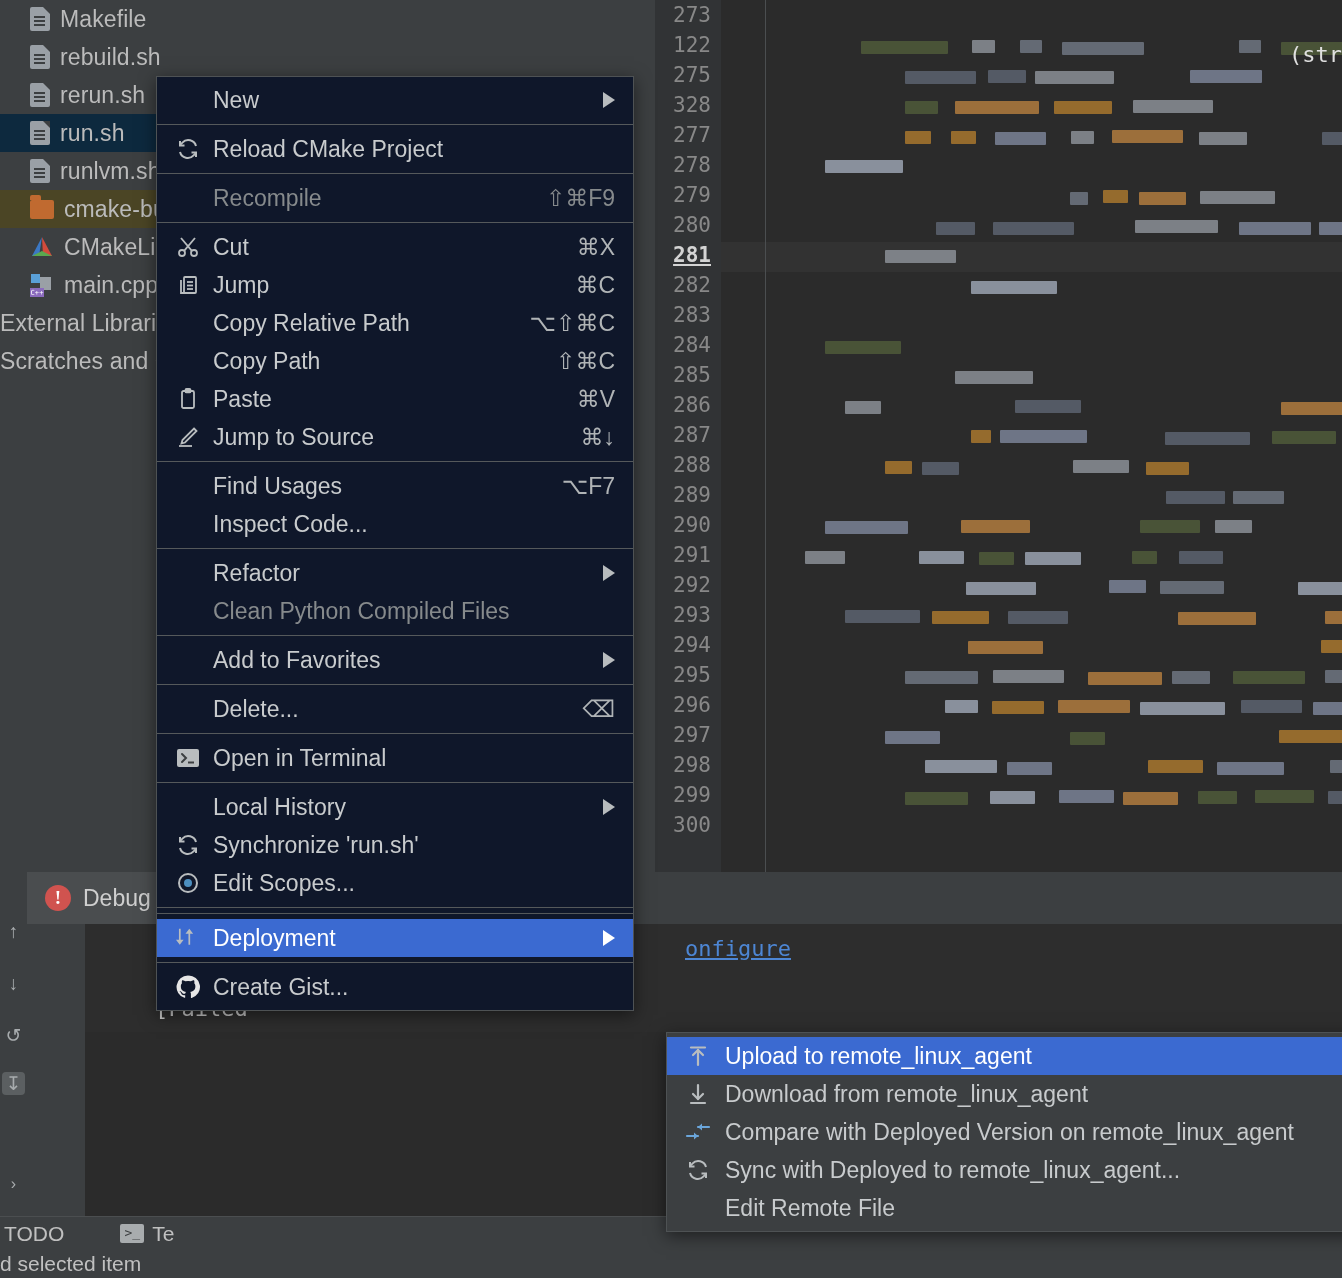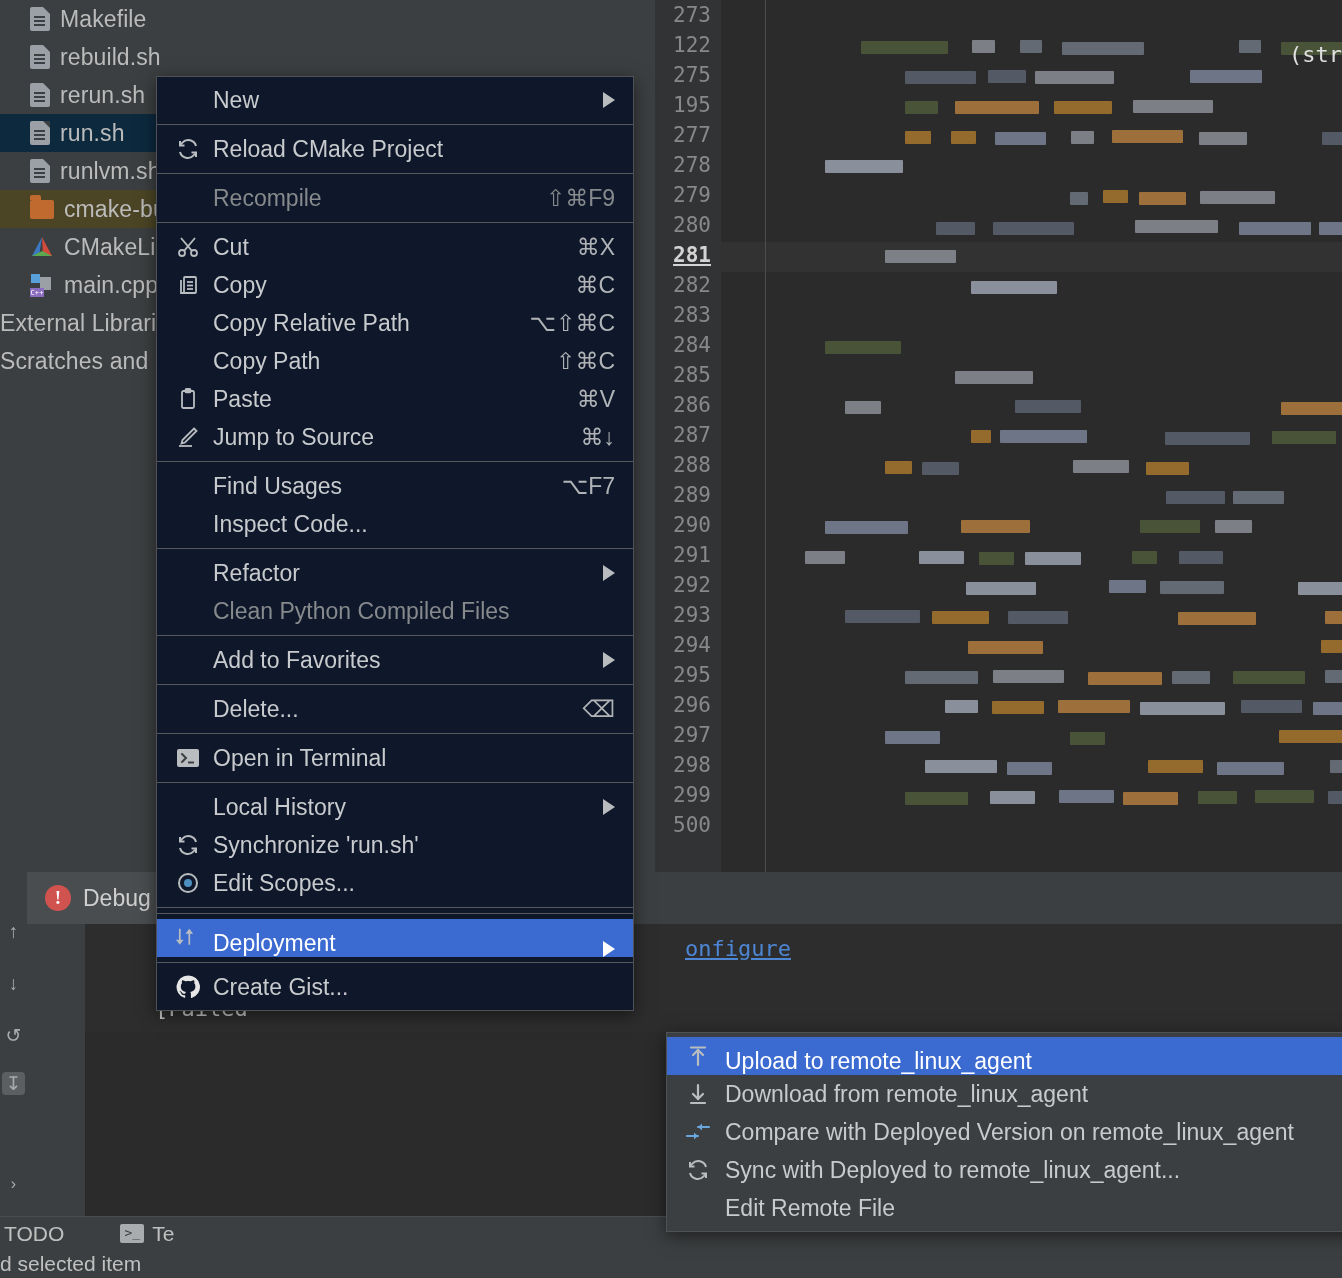--- a/index.html
+++ b/index.html
@@ -136,21 +136,21 @@
     box-shadow: 0 4px 16px rgba(0,0,0,.5);
     padding: 4px 0;
     z-index: 50;
   }
   .mi {
     position: relative; height: 38px; display: flex; align-items: center;
     padding-left: 56px; padding-right: 18px;
     font-size: 23px; color: #c8cbcd; white-space: nowrap;
   }
   .mi.disabled { color: #868a8c; }
-  .mi.sel { background: #3b6ad1; color: #ffffff; align-items: flex-end; }
+  .mi.sel { background: #3b6ad1; color: #ffffff; }
   .mi .shortcut {
     margin-left: auto; color: #b0b4b6; font-size: 23px; padding-left: 24px;
   }
   .mi.disabled .shortcut { color: #868a8c; }
   .mi .arrow {
     margin-left: auto; width: 0; height: 0; flex: none;
     border-style: solid; border-width: 8px 0 8px 12px;
     border-color: transparent transparent transparent #b8bcbe;
   }
   .mi.sel .arrow { border-left-color: #ffffff; }
@@ -233,21 +233,21 @@
         </div>
       </div>
   </div>
 
   <div class="editor">
     <div class="cur-line-hl" id="cur-line-hl" style="top: 242px;"></div>
     <div class="gutter" id="gutter">
         <div class="ln">273</div>
         <div class="ln">122</div>
         <div class="ln">275</div>
-        <div class="ln">195</div>
+        <div class="ln">328</div>
         <div class="ln">277</div>
         <div class="ln">278</div>
         <div class="ln">279</div>
         <div class="ln">280</div>
         <div class="ln cur">281</div>
         <div class="ln">282</div>
         <div class="ln">283</div>
         <div class="ln">284</div>
         <div class="ln">285</div>
         <div class="ln">286</div>
@@ -257,21 +257,21 @@
         <div class="ln">290</div>
         <div class="ln">291</div>
         <div class="ln">292</div>
         <div class="ln">293</div>
         <div class="ln">294</div>
         <div class="ln">295</div>
         <div class="ln">296</div>
         <div class="ln">297</div>
         <div class="ln">298</div>
         <div class="ln">299</div>
-        <div class="ln">500</div>
+        <div class="ln">300</div>
       </div>
     <div class="ed-sep"></div>
     <div class="code-area" id="code-area">
         <div class="code-line" style="left: 76px; top: 41px; width: 87px; background: rgb(79, 91, 58);"></div>
         <div class="code-line" style="left: 187px; top: 40px; width: 23px; background: rgb(139, 143, 150);"></div>
         <div class="code-line" style="left: 235px; top: 40px; width: 22px; background: rgb(110, 118, 129);"></div>
         <div class="code-line" style="left: 277px; top: 42px; width: 82px; background: rgb(110, 118, 129);"></div>
         <div class="code-line" style="left: 454px; top: 40px; width: 22px; background: rgb(110, 118, 129);"></div>
         <div class="code-line" style="left: 496px; top: 42px; width: 69px; background: rgb(79, 91, 58);"></div>
         <div class="code-line" style="left: 120px; top: 71px; width: 71px; background: rgb(92, 99, 112);"></div>
@@ -441,21 +441,21 @@
       <div class="mi">
         <span class="mic">
           <svg width="24" height="24" viewBox="0 0 24 24" fill="none" stroke="#b9bdbf" stroke-width="1.8">
             <rect x="8" y="4" width="12" height="16" rx="1"></rect>
             <path d="M5 7v13h10"></path>
             <line x1="11" y1="9" x2="17" y2="9"></line>
             <line x1="11" y1="12.5" x2="17" y2="12.5"></line>
             <line x1="11" y1="16" x2="17" y2="16"></line>
           </svg>
         </span>
-        <span>Copy</span>
+        <span>Jump</span>
         <span class="shortcut">⌘C</span>
       </div>
       <div class="mi">
         <span>Copy Relative Path</span>
         <span class="shortcut">⌥⇧⌘C</span>
       </div>
       <div class="mi">
         <span>Copy Path</span>
         <span class="shortcut">⇧⌘C</span>
       </div>

